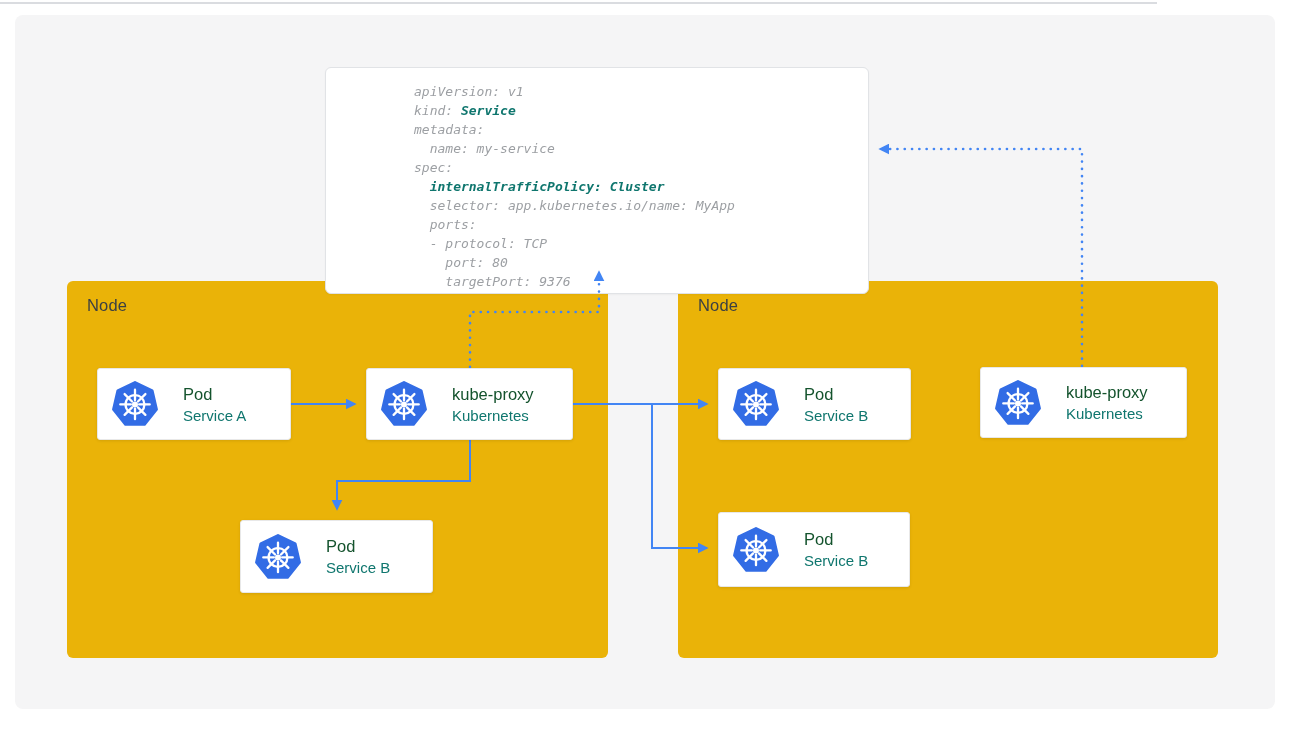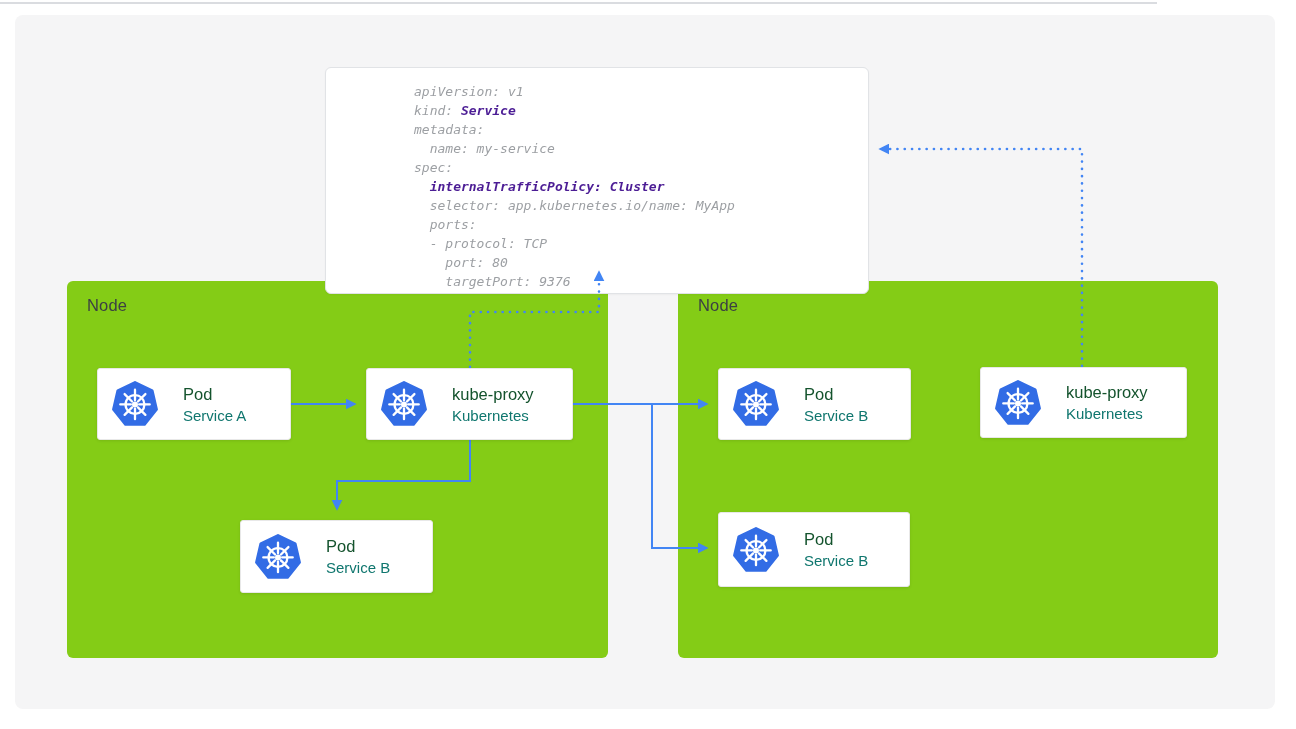--- a/index.html
+++ b/index.html
@@ -8,36 +8,36 @@
     background:#ffffff;font-family:"Liberation Sans",sans-serif;
   }
   .top-divider{
     position:absolute;left:0;top:2px;width:1157px;height:2px;background:#dadce0;
   }
   .canvas{
     position:absolute;left:15px;top:15px;width:1260px;height:694px;
     background:#f5f5f6;border-radius:8px;
   }
   .node{
-    position:absolute;background:#84cc16;border-radius:6px;
+    position:absolute;background:#eab308;border-radius:6px;
   }
   .node-label{
     position:absolute;left:20px;top:15px;font-size:16.5px;color:#3c4043;letter-spacing:.2px;
   }
   .yaml-panel{
     position:absolute;left:325px;top:35px;width:544px;height:227px;
     background:#ffffff;border:1px solid #e1e3e6;border-radius:6px;
     box-shadow:0 1px 2px rgba(0,0,0,.04);box-sizing:border-box;margin-top:32px;
   }
   .yaml-code{
     margin:0;padding:14px 0 0 88px;
     font-family:"DejaVu Sans Mono",monospace;font-style:italic;
     font-size:13px;line-height:19px;color:#9c9fa3;white-space:pre;
   }
-  .yaml-code .yb{font-weight:bold;color:#4c1d95;}
+  .yaml-code .yb{font-weight:bold;color:#0f766e;}
   .connectors{
     position:absolute;left:0;top:0;width:1296px;height:729px;
     pointer-events:none;z-index:2;
   }
   .card{
     position:absolute;z-index:3;background:#ffffff;
     border:1px solid #e8e8e8;border-radius:3px;
     box-shadow:0 1px 3px rgba(0,0,0,.10);box-sizing:border-box;
     display:flex;align-items:center;padding-left:14px;gap:25px;
   }

